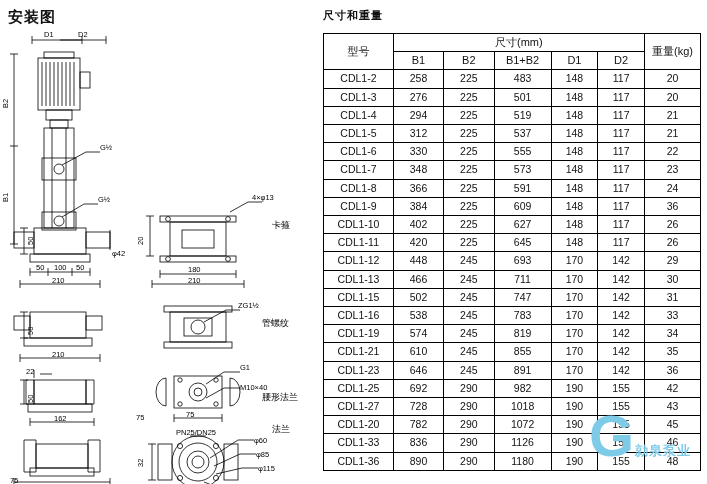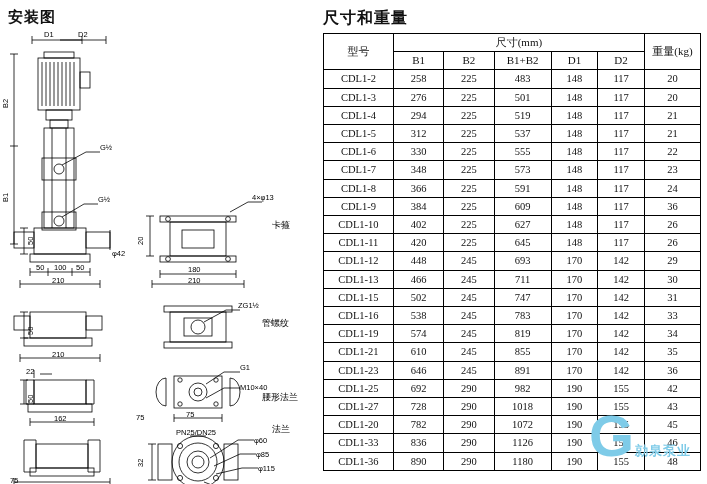--- a/index.html
+++ b/index.html
@@ -20,30 +20,30 @@
     font-size:15px;font-weight:bold;
     font-family:Liberation Sans, sans-serif;
     letter-spacing:1px;
   }
   .dwg{position:absolute;left:0;top:26px;width:318px;height:458px;}
 
   
   .right{position:absolute;left:318px;top:0;width:389px;height:484px;}
   .right-title{
     position:absolute;left:5px;top:8px;
-    font-size:16px;font-weight:bold;
+    font-size:11px;font-weight:bold;
     font-family:"Liberation Sans", sans-serif;
     letter-spacing:1px;
   }
   table.dim{
     position:absolute;left:5px;top:33px;
     border-collapse:collapse;
     width:378px;
     font-size:10.5px;
-    font-family:Liberation Serif, serif;
+    font-family:Liberation Sans, sans-serif;
   }
   table.dim td,table.dim th{
     border:1px solid #000;
     text-align:center;
     padding:0;
     height:17.2px;
     line-height:17.2px;
     font-weight:normal;
   }
   table.dim th{font-size:11px;}

